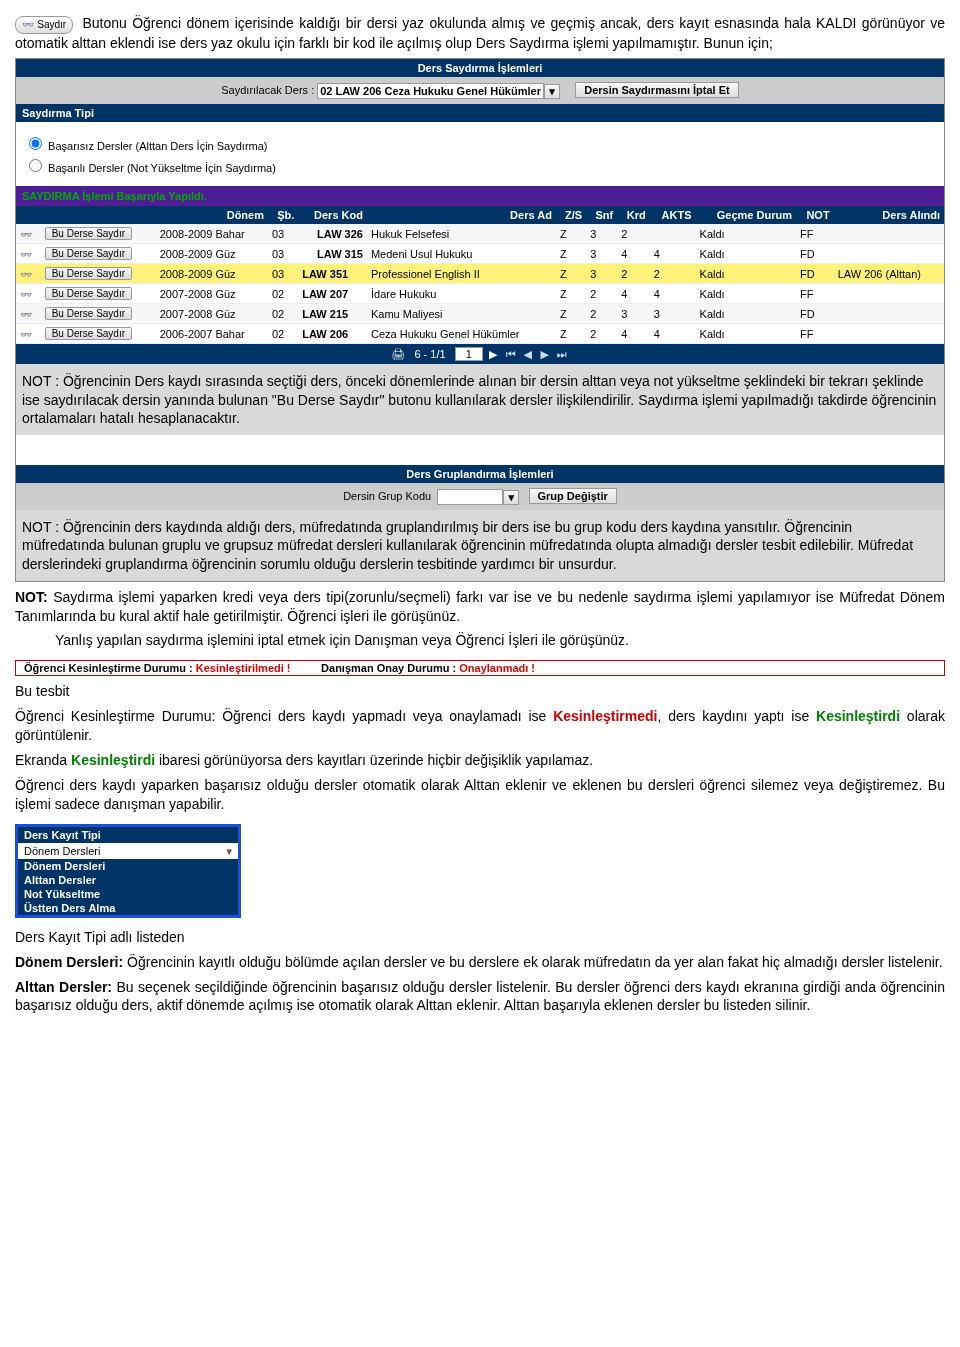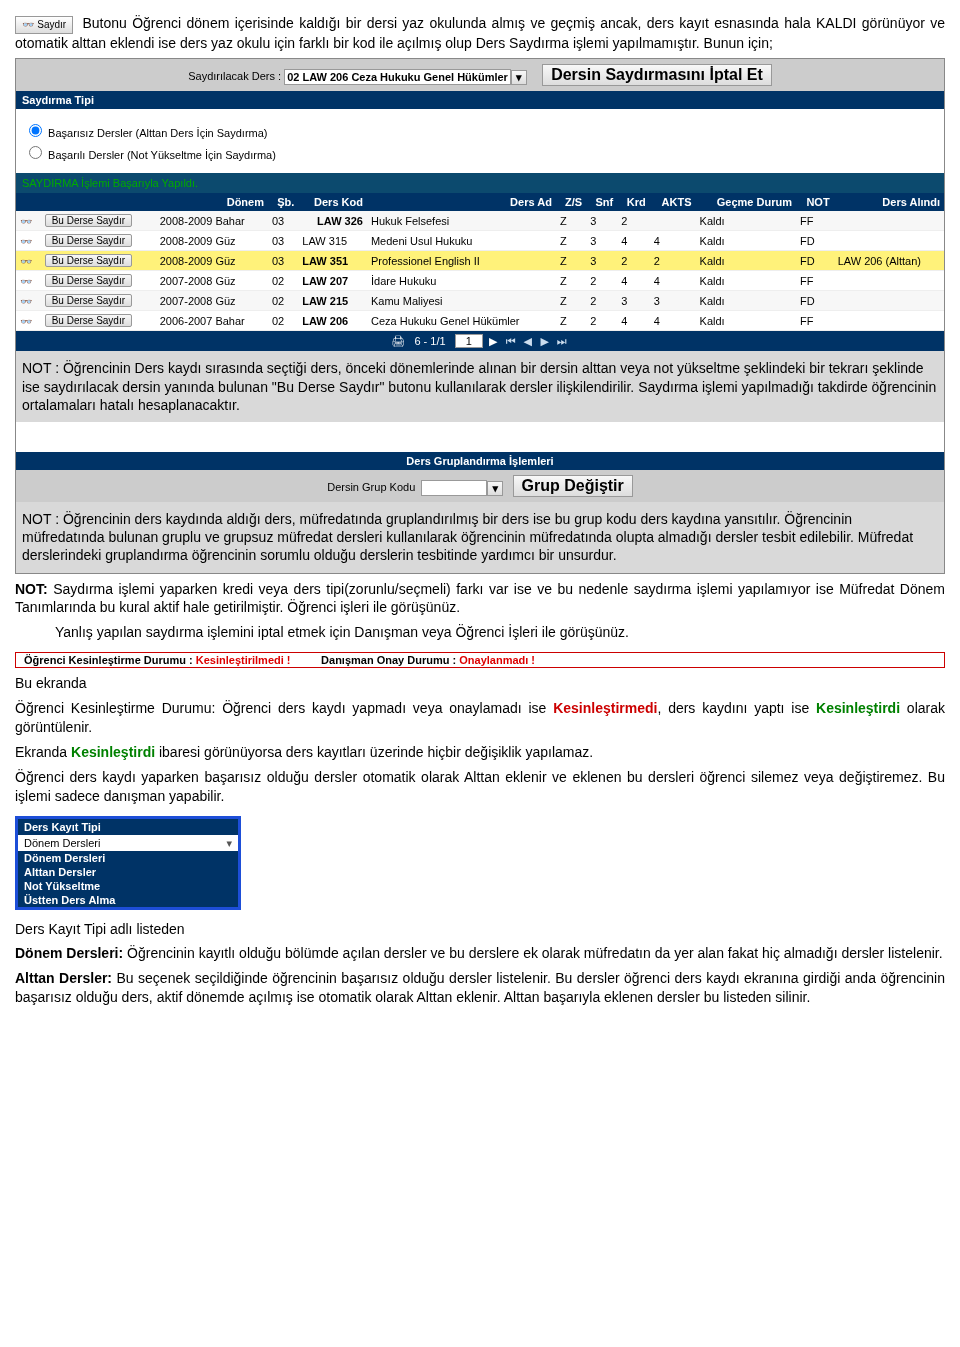--- a/index.html
+++ b/index.html
@@ -8,37 +8,37 @@
 .bold{font-weight:bold}
 .red{color:#cc0000}
 .green{color:#008000}
 .app-screenshot{border:1px solid #888;font-size:11px;background:#fff;margin:6px 0}
 .titlebar{background:#003366;color:#fff;text-align:center;font-weight:bold;padding:3px}
 .graybar{background:#ccc;padding:5px 0;text-align:center;font-weight:bold}
 .graybar span{font-weight:bold}
 .graybar .lbl{font-weight:normal}
 .drop{display:inline-block;border:1px solid #999;background:#fff;padding:1px 2px;vertical-align:middle}
 .dropbtn{display:inline-block;border:1px solid #999;background:linear-gradient(#f8f8f8,#ddd);width:14px;text-align:center;vertical-align:middle}
-.btn-inline{display:inline-block;border:1px solid #999;background:linear-gradient(#f8f8f8,#ddd);padding:1px 8px;font-size:16px}
+.btn-inline{display:inline-block;border:1px solid #999;background:linear-gradient(#f8f8f8,#ddd);padding:1px 8px;font-size:11px}
 .section-head{background:#003366;color:#fff;font-weight:bold;padding:3px 6px}
 .radioarea{padding:8px}
 .radioarea div{margin:4px 0}
-.success-msg{color:#0a0;font-weight:normal;padding:4px 6px;background:#0c4a6e}
+.success-msg{color:#0a0;font-weight:bold;padding:4px 6px;background:#4c1d95}
 table.grid{width:100%;border-collapse:collapse;font-size:11px}
 table.grid th{background:#003366;color:#fff;padding:3px 4px;text-align:right;font-weight:bold}
 table.grid td{padding:3px 4px;border-bottom:1px solid #eee}
 .rowbtn{display:inline-block;border:1px solid #999;border-radius:2px;background:linear-gradient(#f8f8f8,#ddd);padding:0 6px;font-size:10px}
 .eyeglasses{font-size:10px}
 .row-hl{background:#fff27a}
 .row-alt{background:#f7f7f7}
 .pager{background:#003366;color:#fff;text-align:center;padding:3px;font-size:11px}
 .pager .pg-input{display:inline-block;background:#fff;color:#000;border:1px solid #999;padding:0 10px}
 .pager .pg-icon{display:inline-block;width:14px;color:#cde}
 .note-small{font-size:14px;background:#d9d9d9;padding:8px 6px;line-height:1.3}
-.mini-btn{display:inline-block;border:1px solid #999;border-radius:0;background:linear-gradient(#fff,#ddd);padding:1px 6px;font-size:10px;margin-right:4px}
+.mini-btn{display:inline-block;border:1px solid #999;border-radius:8px;background:linear-gradient(#fff,#ddd);padding:1px 6px;font-size:10px;margin-right:4px}
 .status-strip{border:1px solid #c00;padding:1px 8px;font-size:11px;margin:10px 0 4px 0;font-weight:bold}
 .status-strip .black{color:#000}
 .status-strip .red{color:#d00}
 .dk-dropdown{display:inline-block;border:3px solid #1d4ed8;margin:4px 0;font-size:11px}
 .dk-head{background:#003366;color:#fff;font-weight:bold;padding:2px 6px}
 .dk-sel{background:#fff;padding:2px 6px;position:relative}
 .dk-sel .arrow{float:right;color:#555}
 .dk-list{background:#003366;color:#fff}
 .dk-list div{padding:1px 6px;font-weight:bold}
 </style>
@@ -46,20 +46,21 @@
 <body>
 
 <div class="doc">
 
 <div class="p">
   <span class="mini-btn"><span class="eyeglasses">👓</span> <span>Saydır</span></span><span> Butonu Öğrenci dönem içerisinde kaldığı bir dersi yaz okulunda almış ve geçmiş ancak, ders kayıt esnasında hala KALDI görünüyor ve otomatik alttan eklendi ise ders yaz okulu için farklı bir kod ile açılmış olup Ders Saydırma işlemi yapılmamıştır. Bunun için;</span>
 </div>
 
 
 <div class="app-screenshot">
+  <div class="titlebar">Ders Saydırma İşlemleri</div>
   <div class="graybar">
     <span class="lbl">Saydırılacak Ders :</span>
     <span class="drop"><span>02 LAW 206 Ceza Hukuku Genel Hükümler</span></span><span class="dropbtn">▾</span>
     &nbsp;&nbsp;&nbsp;
     <span class="btn-inline">Dersin Saydırmasını İptal Et</span>
   </div>
   <div class="section-head">Saydırma Tipi</div>
   <div class="radioarea">
     <div><input type="radio" checked="" style=""> <span>Başarısız Dersler (Alttan Ders İçin Saydırma)</span></div>
     <div><input type="radio" style=""> <span>Başarılı Dersler (Not Yükseltme İçin Saydırma)</span></div>
@@ -97,21 +98,21 @@
             <td></td>
             <td>Kaldı</td>
             <td>FF</td>
             <td></td>
           </tr>
           <tr>
             <td><span class="eyeglasses">👓</span></td>
             <td><span class="rowbtn">Bu Derse Saydır</span></td>
             <td>2008-2009 Güz</td>
             <td>03</td>
-            <td style="font-weight: normal;">LAW 315</td>
+            <td style="font-weight: bold; text-align: right;">LAW 315</td>
             <td>Medeni Usul Hukuku</td>
             <td>Z</td>
             <td>3</td>
             <td>4</td>
             <td>4</td>
             <td>Kaldı</td>
             <td>FD</td>
             <td></td>
           </tr>
           <tr class="row-hl">
@@ -201,21 +202,21 @@
   <span class="bold">NOT: </span><span>Saydırma işlemi yaparken kredi veya ders tipi(zorunlu/seçmeli) farkı var ise ve bu nedenle saydırma işlemi yapılamıyor ise Müfredat Dönem Tanımlarında bu kural aktif hale getirilmiştir. Öğrenci işleri ile görüşünüz.</span>
 </div>
 <div class="p" style="text-indent:40px">Yanlış yapılan saydırma işlemini iptal etmek için Danışman veya Öğrenci İşleri ile görüşünüz.</div>
 
 <div class="status-strip">
   <span class="black">Öğrenci Kesinleştirme Durumu : </span><span class="red">Kesinleştirilmedi !</span>
   &nbsp;&nbsp;&nbsp;&nbsp;&nbsp;&nbsp;&nbsp;&nbsp;
   <span class="black">Danışman Onay Durumu : </span><span class="red">Onaylanmadı !</span>
 </div>
 
-<div class="p">Bu ekranda</div>
+<div class="p">Bu tesbit</div>
 <div class="p">
   <span>Öğrenci Kesinleştirme Durumu: Öğrenci ders kaydı yapmadı veya onaylamadı ise </span><span class="bold red">Kesinleştirmedi</span><span>, ders kaydını yaptı ise </span><span class="bold green">Kesinleştirdi</span><span> olarak görüntülenir.</span>
 </div>
 <div class="p">
   <span>Ekranda </span><span class="bold green">Kesinleştirdi</span><span> ibaresi görünüyorsa ders kayıtları üzerinde hiçbir değişiklik yapılamaz.</span>
 </div>
 <div class="p">Öğrenci ders kaydı yaparken başarısız olduğu dersler otomatik olarak Alttan eklenir ve eklenen bu dersleri öğrenci silemez veya değiştiremez. Bu işlemi sadece danışman yapabilir.</div>
 
 <div class="dk-dropdown" style="width:220px">
   <div class="dk-head">Ders Kayıt Tipi</div>

